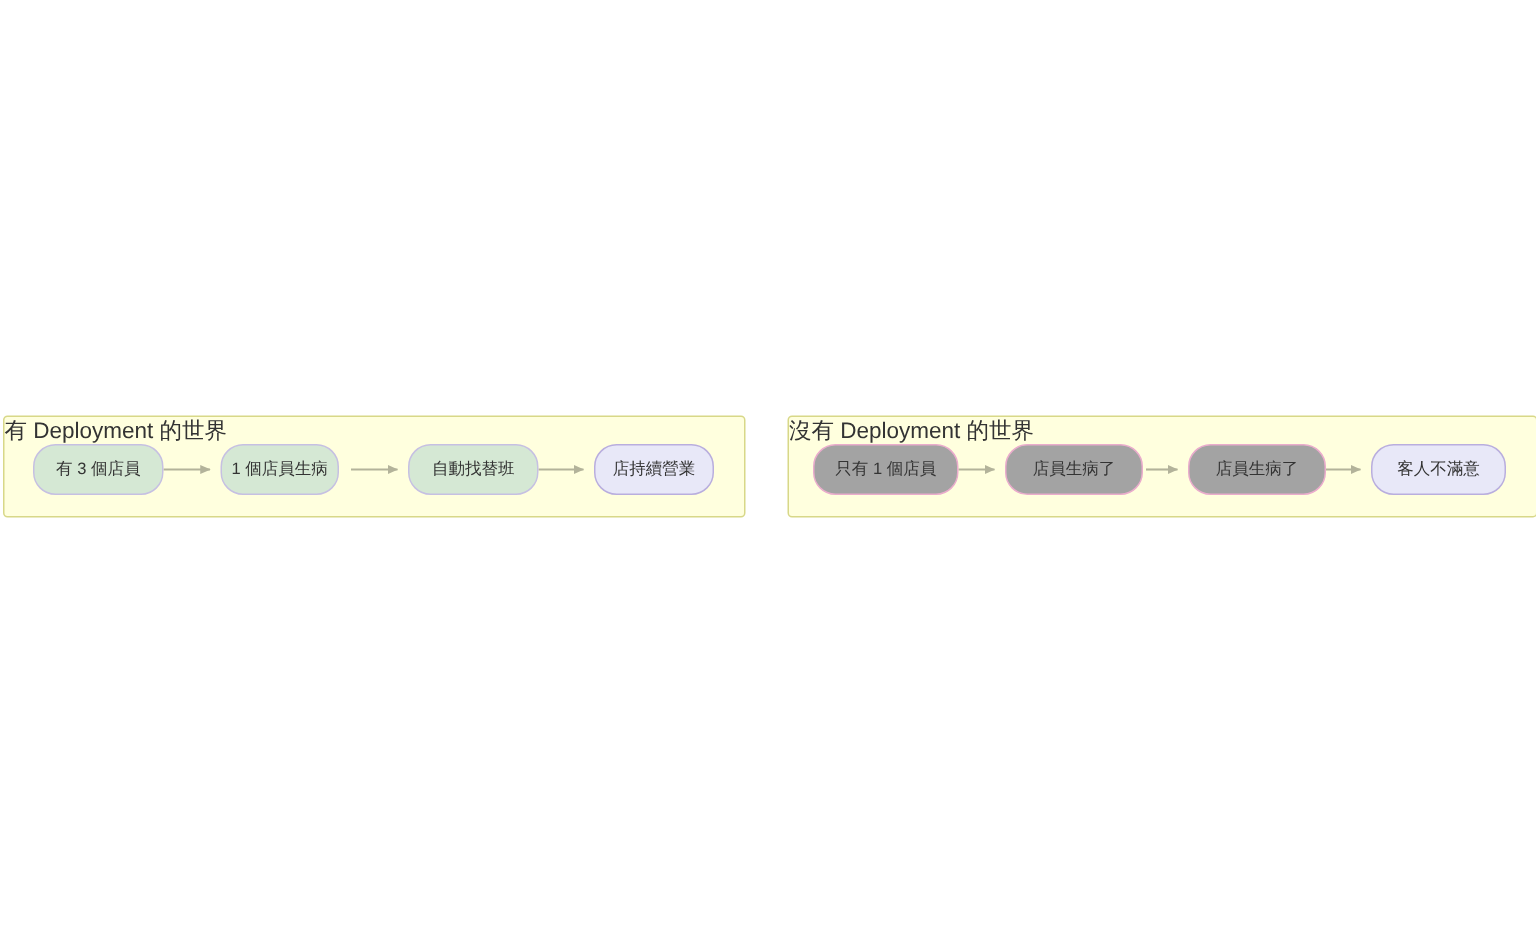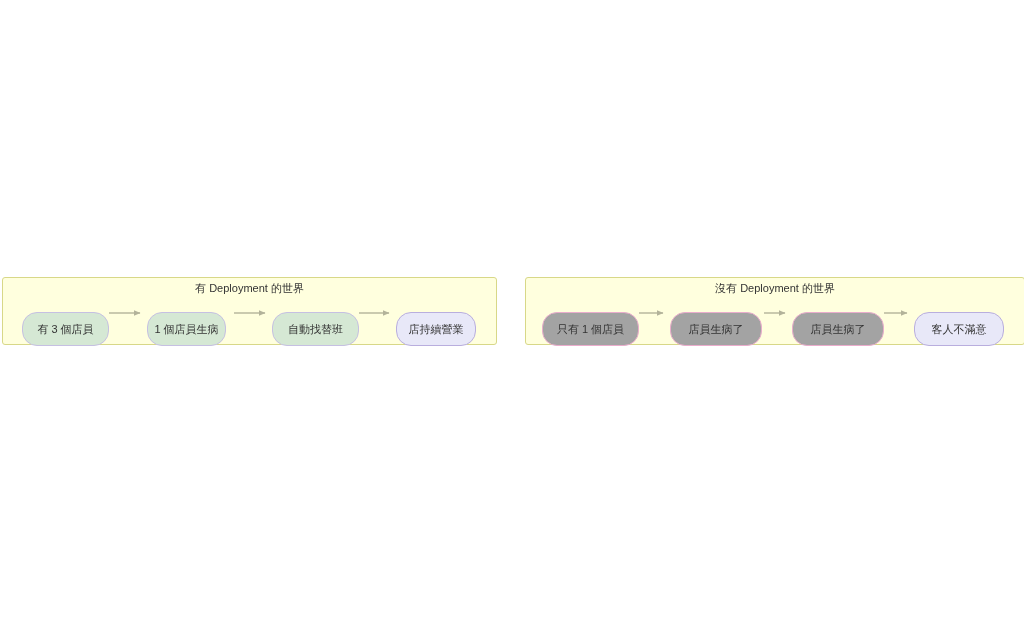--- a/index.html
+++ b/index.html
@@ -43,43 +43,42 @@
     top: 277px;
     width: 500px;
     height: 68px;
   }
 
   .subgraph-title {
     position: absolute;
     top: 3px;
     left: 0;
     width: 100%;
-    text-align: center;
-    font-size: 11px;
+    text-align: left;
+    font-size: 15px;
     line-height: 14px;
     color: #333333;
     white-space: nowrap;
   }
 
   
   .node {
     position: absolute;
     box-sizing: border-box;
     top: 296px;
     height: 34px;
     border-radius: 15px;
     display: flex;
     align-items: center;
     justify-content: center;
     font-size: 11px;
     line-height: 14px;
     color: #333333;
     white-space: nowrap;
     text-align: left;
-    margin-top: 16px;
   }
   .node-green {
     background: #d5e8d4;
     border: 1px solid #c6c0e2;
   }
   .node-pink {
     background: #a3a3a3;
     border: 1px solid #eaaccc;
   }
   .node-lavender {

